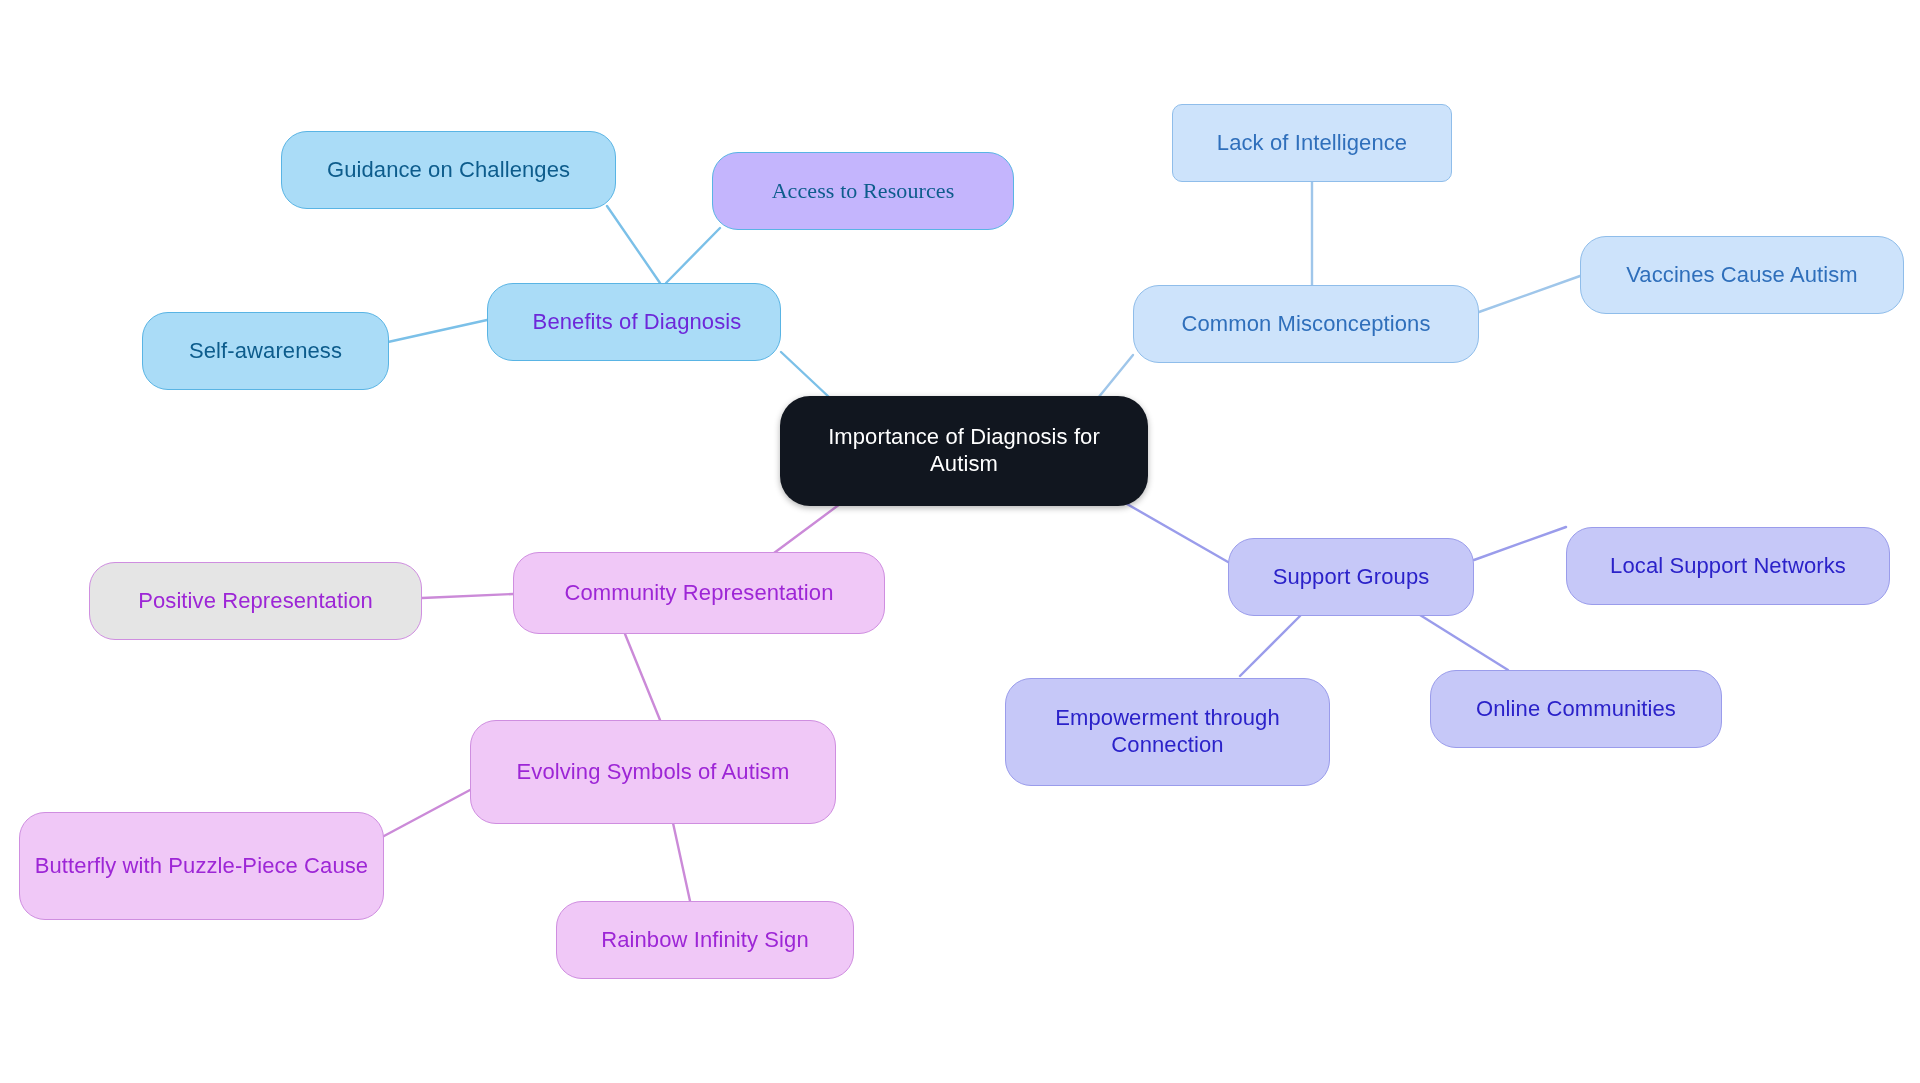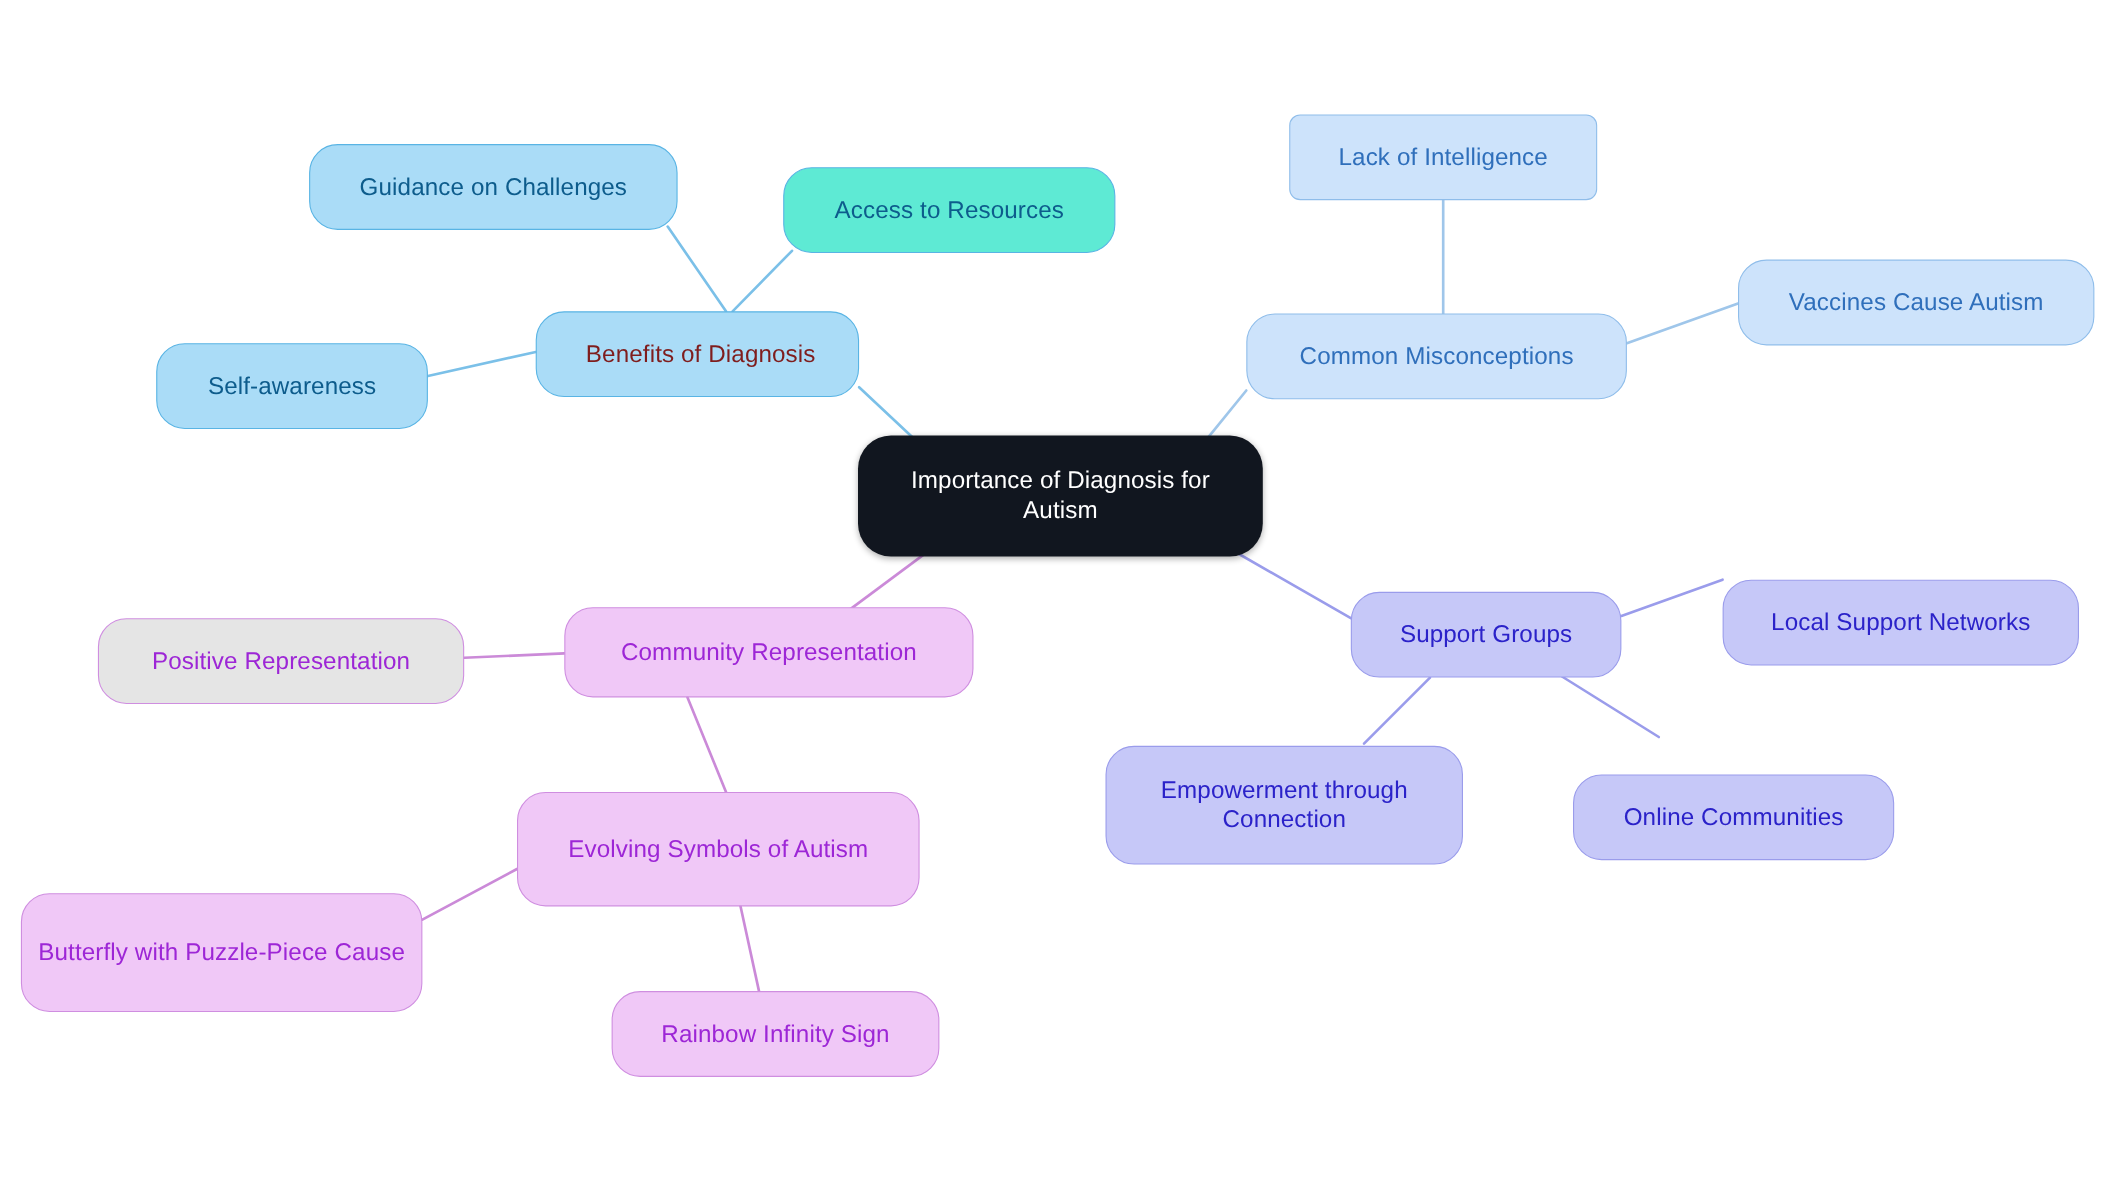--- a/index.html
+++ b/index.html
@@ -56,29 +56,29 @@
       <line x1="1566" y1="527" x2="1474" y2="560" stroke="#9a9ceb" stroke-width="2.4" stroke-linecap="round"></line>
       <line x1="1508" y1="670" x2="1420" y2="615" stroke="#9a9ceb" stroke-width="2.4" stroke-linecap="round"></line>
       <line x1="1240" y1="676" x2="1300" y2="616" stroke="#9a9ceb" stroke-width="2.4" stroke-linecap="round"></line>
       <line x1="770" y1="556" x2="840" y2="504" stroke="#cb8ad8" stroke-width="2.4" stroke-linecap="round"></line>
       <line x1="422" y1="598" x2="513" y2="594" stroke="#cb8ad8" stroke-width="2.4" stroke-linecap="round"></line>
       <line x1="660" y1="720" x2="625" y2="634" stroke="#cb8ad8" stroke-width="2.4" stroke-linecap="round"></line>
       <line x1="384" y1="836" x2="470" y2="790" stroke="#cb8ad8" stroke-width="2.4" stroke-linecap="round"></line>
       <line x1="690" y1="901" x2="668" y2="800" stroke="#cb8ad8" stroke-width="2.4" stroke-linecap="round"></line>
     </svg>
 <div class="node root" style="left: 780px; top: 396px; width: 368px; height: 110px; background: rgb(17, 22, 31); border-color: rgb(17, 22, 31); color: rgb(255, 255, 255); font-size: 22px;">Importance of Diagnosis for Autism</div>
-    <div class="node" style="left: 487px; top: 283px; width: 294px; height: 78px; background: rgb(170, 220, 247); border-color: rgb(89, 180, 228); color: #7f1d1d; font-size: 22px; padding-left: 20px;">Benefits of Diagnosis</div>
+    <div class="node" style="left: 487px; top: 283px; width: 294px; height: 78px; background: rgb(170, 220, 247); border-color: rgb(89, 180, 228); color: #6d28d9; font-size: 22px; padding-left: 20px;">Benefits of Diagnosis</div>
     <div class="node" style="left: 281px; top: 131px; width: 335px; height: 78px; background: rgb(170, 220, 247); border-color: rgb(89, 180, 228); color: rgb(13, 92, 140); font-size: 22px;">Guidance on Challenges</div>
-    <div class="node" style="left: 712px; top: 152px; width: 302px; height: 78px; background: #5eead4; border-color: rgb(89, 180, 228); color: rgb(13, 92, 140); font-size: 22px;">Access to Resources</div>
+    <div class="node" style="left: 712px; top: 152px; width: 302px; height: 78px; background: #c4b5fd; border-color: rgb(89, 180, 228); color: rgb(13, 92, 140); font-size: 22px; font-family: Liberation Serif, serif;">Access to Resources</div>
     <div class="node" style="left: 142px; top: 312px; width: 247px; height: 78px; background: rgb(170, 220, 247); border-color: rgb(89, 180, 228); color: rgb(13, 92, 140); font-size: 22px;">Self-awareness</div>
     <div class="node" style="left: 1133px; top: 285px; width: 346px; height: 78px; background: rgb(205, 227, 251); border-color: rgb(143, 189, 234); color: rgb(47, 111, 187); font-size: 22px;">Common Misconceptions</div>
     <div class="node" style="left: 1172px; top: 104px; width: 280px; height: 78px; background: rgb(205, 227, 251); border-color: rgb(143, 189, 234); color: rgb(47, 111, 187); font-size: 22px; border-radius: 10px;">Lack of Intelligence</div>
     <div class="node" style="left: 1580px; top: 236px; width: 324px; height: 78px; background: rgb(205, 227, 251); border-color: rgb(143, 189, 234); color: rgb(47, 111, 187); font-size: 22px;">Vaccines Cause Autism</div>
     <div class="node" style="left: 1228px; top: 538px; width: 246px; height: 78px; background: rgb(198, 200, 248); border-color: rgb(154, 156, 235); color: rgb(43, 34, 201); font-size: 22px;">Support Groups</div>
     <div class="node" style="left: 1566px; top: 487px; width: 324px; height: 78px; background: rgb(198, 200, 248); border-color: rgb(154, 156, 235); color: rgb(43, 34, 201); font-size: 22px; margin-top: 40px;">Local Support Networks</div>
-    <div class="node" style="left: 1430px; top: 670px; width: 292px; height: 78px; background: rgb(198, 200, 248); border-color: rgb(154, 156, 235); color: rgb(43, 34, 201); font-size: 22px; margin-top: 34px;">Online Communities</div>
+    <div class="node" style="left: 1430px; top: 670px; width: 292px; height: 78px; background: rgb(198, 200, 248); border-color: rgb(154, 156, 235); color: rgb(43, 34, 201); font-size: 22px;">Online Communities</div>
     <div class="node" style="left: 1005px; top: 678px; width: 325px; height: 108px; background: rgb(198, 200, 248); border-color: rgb(154, 156, 235); color: rgb(43, 34, 201); font-size: 22px;">Empowerment through Connection</div>
     <div class="node" style="left: 513px; top: 552px; width: 372px; height: 82px; background: rgb(240, 200, 247); border-color: rgb(207, 142, 224); color: rgb(157, 38, 214); font-size: 22px;">Community Representation</div>
     <div class="node" style="left: 89px; top: 562px; width: 333px; height: 78px; background: #e5e5e5; border-color: rgb(207, 142, 224); color: rgb(157, 38, 214); font-size: 22px;">Positive Representation</div>
     <div class="node" style="left: 470px; top: 720px; width: 366px; height: 104px; background: rgb(240, 200, 247); border-color: rgb(207, 142, 224); color: rgb(157, 38, 214); font-size: 22px;">Evolving Symbols of Autism</div>
     <div class="node" style="left: 19px; top: 812px; width: 365px; height: 108px; background: rgb(240, 200, 247); border-color: rgb(207, 142, 224); color: rgb(157, 38, 214); font-size: 22px;">Butterfly with Puzzle-Piece Cause</div>
     <div class="node" style="left: 556px; top: 901px; width: 298px; height: 78px; background: rgb(240, 200, 247); border-color: rgb(207, 142, 224); color: rgb(157, 38, 214); font-size: 22px;">Rainbow Infinity Sign</div>
   </div>
 
 </body></html>

